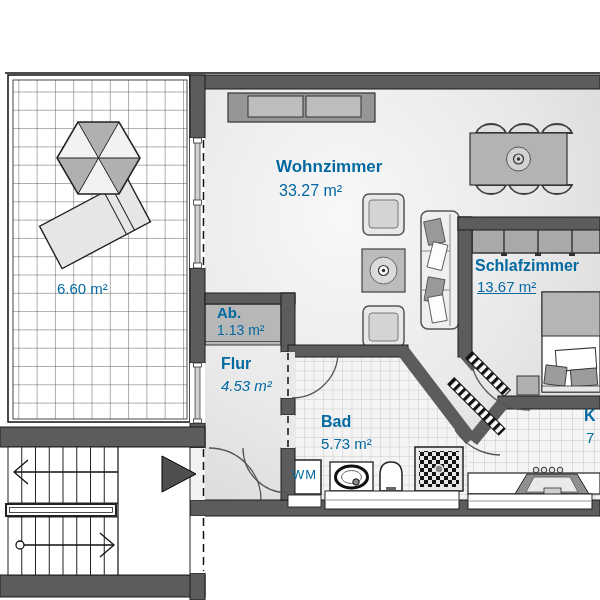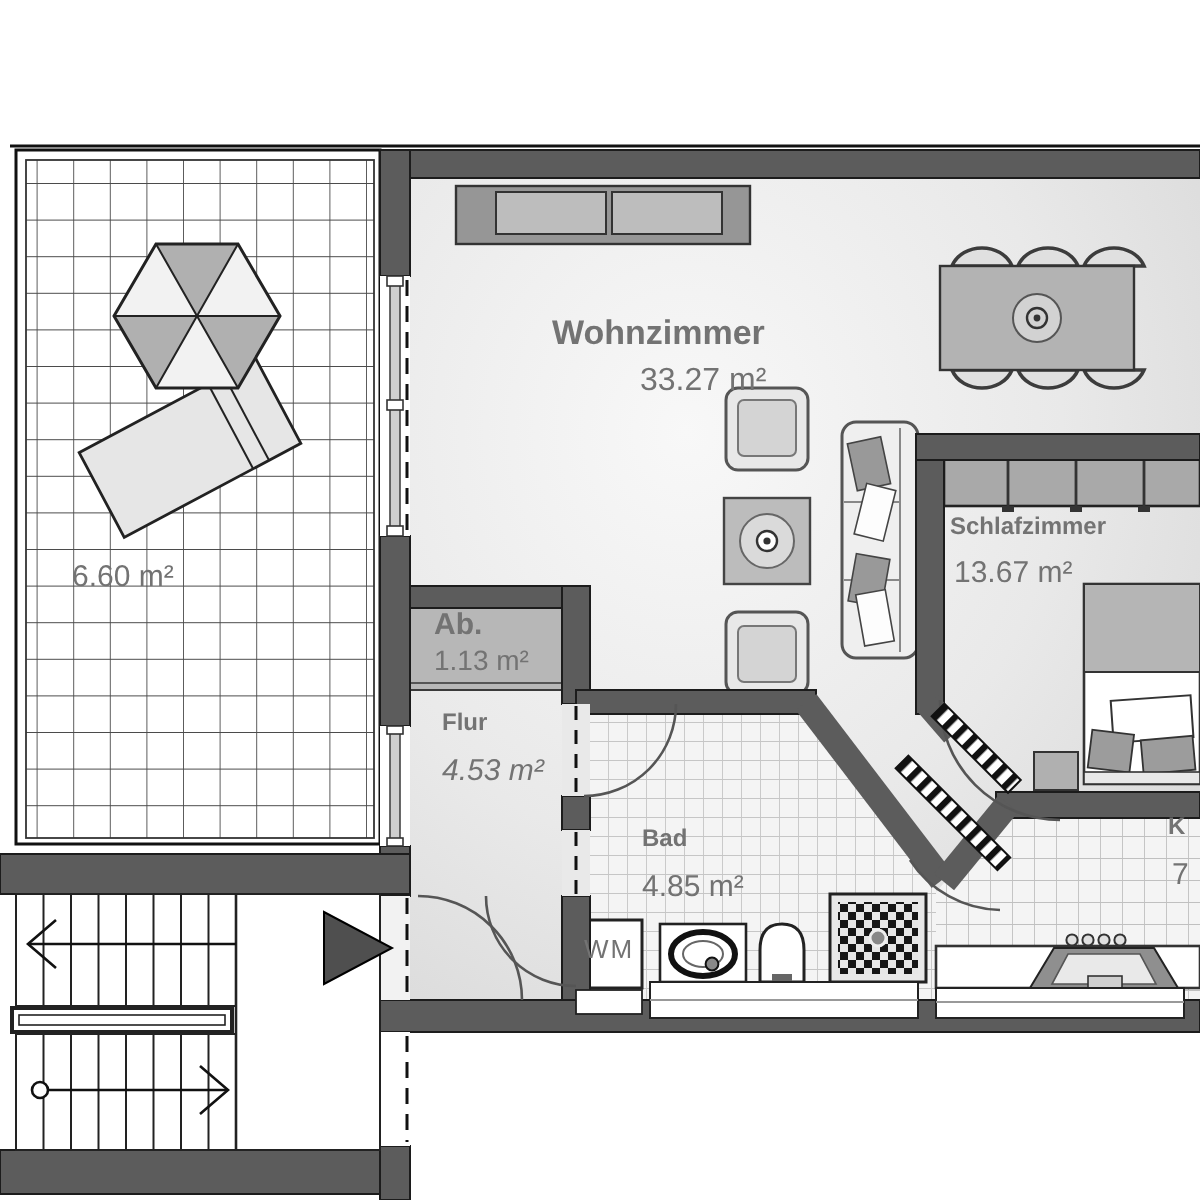--- a/index.html
+++ b/index.html
@@ -1,20 +1,20 @@
 <!DOCTYPE html>
 <html><head>
 <meta charset="utf-8">
 <style>
   html,body{margin:0;padding:0;background:#fff;}
   #plan{position:relative;width:600px;height:600px;background:#fff;overflow:hidden;
         font-family:"Liberation Sans",sans-serif;color:#111;}
   #plan svg{position:absolute;left:0;top:0;}
-  .lbl{position:absolute;white-space:nowrap;color:#737373;line-height:1.1;}
-  .room-name{font-weight:bold;font-size:12px;}
+  .lbl{position:absolute;white-space:nowrap;color:#0369a1;line-height:1.1;}
+  .room-name{font-weight:bold;font-size:16px;}
   .room-area{font-size:15px;}
   .big{font-size:17px;}
   .biga{font-size:16px;}
   .small{font-size:15px;}
   .smalla{font-size:14px;}
   .wm{font-size:13px;letter-spacing:1px;}
 </style>
 </head>
 <body>
 
@@ -292,35 +292,35 @@
       <line x1="14" y1="472" x2="118" y2="472"></line>
       <polyline points="28,460 14,472 28,484"></polyline>
       <line x1="24" y1="545" x2="114" y2="545"></line>
       <polyline points="100,533 114,545 100,557"></polyline>
       <circle cx="20" cy="545" r="4" fill="#fff"></circle>
     </g>
     <polygon points="162,456 162,492 196,474" fill="#4f4f4f" stroke="#000" stroke-width="1"></polygon>
   </g>
 </svg>
 
-<div class="lbl room-area small" style="left:36px;top:281px;text-align:right;">6.60 m²</div>
+<div class="lbl room-area small" style="left:57px;top:281px;text-align:right;">6.60 m²</div>
 
 <div class="lbl room-name big" style="left:276px;top:158px;">Wohnzimmer</div>
-<div class="lbl room-area biga" style="left:279px;top:182px;margin-left:41px;">33.27 m²</div>
+<div class="lbl room-area biga" style="left:279px;top:182px;">33.27 m²</div>
 
 <div class="lbl room-name" style="left:475px;top:257px;">Schlafzimmer</div>
-<div class="lbl room-area" style="left:477px;top:279px;">13.67 m²</div>
+<div class="lbl room-area" style="left:477px;top:279px;text-decoration:underline;">13.67 m²</div>
 
 <div class="lbl room-name small" style="left:217px;top:305px;">Ab.</div>
 <div class="lbl room-area smalla" style="left:217px;top:323px;text-align:right;">1.13 m²</div>
 
 <div class="lbl room-name" style="left:221px;top:355px;">Flur</div>
 <div class="lbl room-area" style="left:221px;top:378px;font-style:italic;">4.53 m²</div>
 
 <div class="lbl room-name" style="left:321px;top:413px;">Bad</div>
-<div class="lbl room-area" style="left:321px;top:436px;">4.85 m²</div>
+<div class="lbl room-area" style="left:321px;top:436px;">5.73 m²</div>
 
 <div class="lbl wm" style="left:292px;top:468px;">WM</div>
 
 <div class="lbl room-name" style="left:584px;top:407px;">K</div>
 <div class="lbl room-area" style="left:586px;top:430px;">7</div>
 
 </div>
 
 </body></html>

